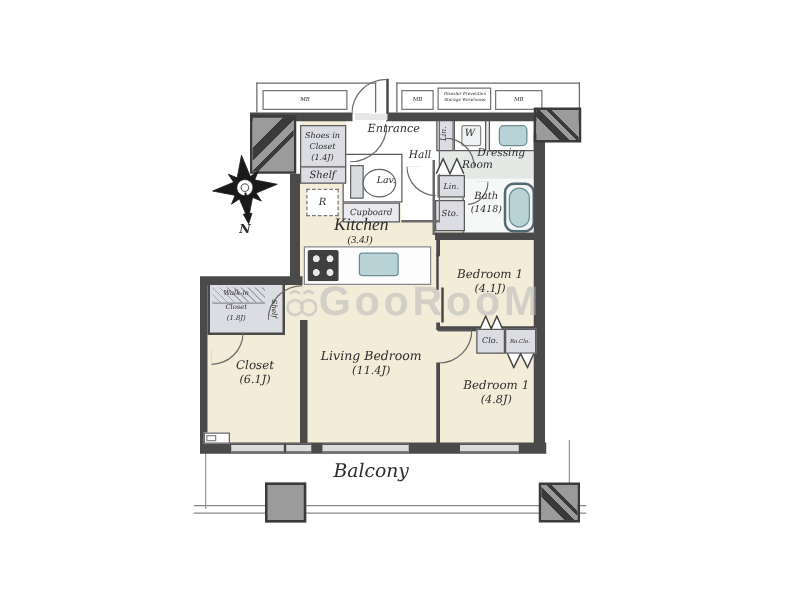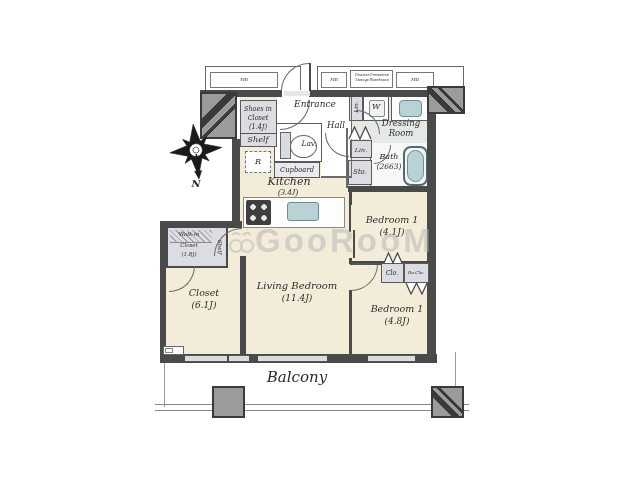--- a/index.html
+++ b/index.html
@@ -160,34 +160,34 @@
       <polygon points="29,58 25.5,50 32.5,50"></polygon>
     </g>
   </svg>
   <div class="lbl" style="left:196px;top:184px;font-size:10px;font-weight:bold;">N</div>
 
   <div class="lbl" style="left:315px;top:104px;font-size:9px;">Entrance</div>
   <div class="lbl" style="left:336px;top:125px;font-size:8.5px;">Hall</div>
   <div class="lbl" style="left:309px;top:144px;font-size:7.5px;">Lav.</div>
   <div class="lbl" style="left:297px;top:170px;font-size:8px;transform:translate(-50%,-50%) scale(.85);">Cupboard</div>
   <div class="lbl" style="left:258px;top:162px;font-size:8px;">R</div>
-  <div class="lbl" style="left:289px;top:181px;font-size:11px;">Kitchen</div>
+  <div class="lbl" style="left:289px;top:181px;font-size:14px;font-family:Liberation Serif, serif;">Kitchen</div>
   <div class="lbl" style="left:288px;top:192px;font-size:8.5px;font-family:Liberation Serif, serif;">(3.4J)</div>
   <div class="lbl" style="left:258px;top:109px;font-size:9px;transform:translate(-50%,-50%) scale(.72);">Shoes in</div>
   <div class="lbl" style="left:258px;top:118px;font-size:9px;transform:translate(-50%,-50%) scale(.72);">Closet</div>
   <div class="lbl" style="left:258px;top:127px;font-size:9px;transform:translate(-50%,-50%) scale(.72);">(1.4J)</div>
   <div class="lbl" style="left:258px;top:140px;font-size:8px;">Shelf</div>
   <div class="lbl" style="left:356px;top:107px;font-size:9px;transform:translate(-50%,-50%) rotate(-90deg) scale(.67);">Lin.</div>
   <div class="lbl" style="left:376px;top:107px;font-size:8px;">W</div>
   <div class="lbl" style="left:401px;top:123px;font-size:8.5px;">Dressing</div>
-  <div class="lbl" style="left:401px;top:133px;font-size:8.5px;">Room</div>
+  <div class="lbl" style="left:382px;top:133px;font-size:8.5px;">Room</div>
   <div class="lbl" style="left:361px;top:150px;font-size:9px;transform:translate(-50%,-50%) scale(.7);">Lin.</div>
   <div class="lbl" style="left:360px;top:172px;font-size:9px;transform:translate(-50%,-50%) scale(.75);">Sto.</div>
   <div class="lbl" style="left:389px;top:157px;font-size:8px;">Bath</div>
-  <div class="lbl" style="left:389px;top:167px;font-size:7.5px;">(2663)</div>
+  <div class="lbl" style="left:389px;top:167px;font-size:7.5px;">(1418)</div>
   <div class="lbl" style="left:392px;top:220px;font-size:9.5px;text-align:right;">Bedroom 1</div>
   <div class="lbl" style="left:392px;top:232px;font-size:9px;">(4.1J)</div>
   <div class="lbl" style="left:297px;top:286px;font-size:10px;">Living Bedroom</div>
   <div class="lbl" style="left:297px;top:298px;font-size:9px;">(11.4J)</div>
   <div class="lbl" style="left:204px;top:293px;font-size:9.5px;">Closet</div>
   <div class="lbl" style="left:204px;top:305px;font-size:9px;">(6.1J)</div>
   <div class="lbl" style="left:397px;top:309px;font-size:9.5px;">Bedroom 1</div>
   <div class="lbl" style="left:397px;top:321px;font-size:9px;">(4.8J)</div>
   <div class="lbl" style="left:189px;top:235px;font-size:8px;transform:translate(-50%,-50%) scale(.68);">Walk-in</div>
   <div class="lbl" style="left:189px;top:246px;font-size:8px;transform:translate(-50%,-50%) scale(.68);">Closet</div>

